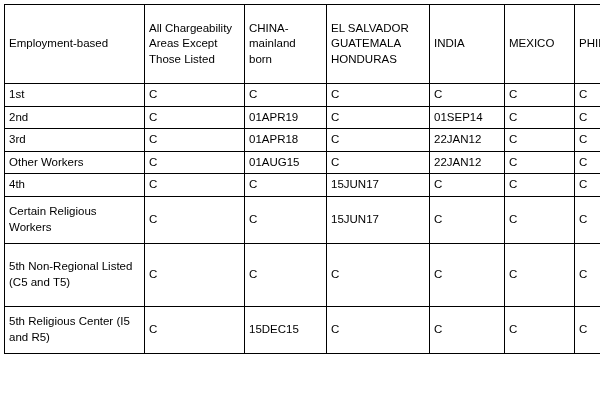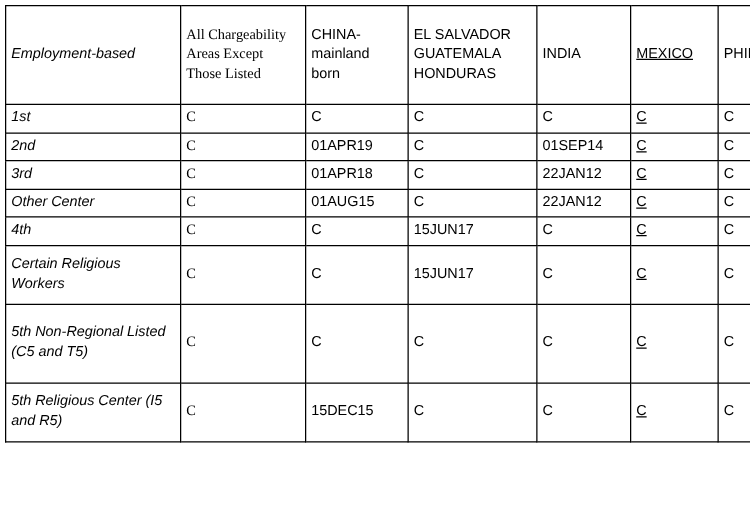--- a/index.html
+++ b/index.html
@@ -27,26 +27,26 @@
     font-size: 11.5px;
     line-height: 1.35;
     font-weight: normal;
     text-align: left;
     vertical-align: middle;
     padding: 3px 5px 3px 4px;
     word-wrap: break-word;
     overflow-wrap: break-word;
   }
   
-  .col-cat   { width: 130px; font-style: italic; }
-  .col-all   { width: 90px; font-family: Liberation Serif, serif; }
+  .col-cat   { width: 130px; }
+  .col-all   { width: 90px; }
   .col-china { width: 72px; }
   .col-elsal { width: 93px; }
   .col-india { width: 65px; margin-left: 12px; }
-  .col-mex   { width: 60px; text-decoration: underline; }
+  .col-mex   { width: 60px; }
   .col-phil  { width: 82px; }
 
   thead td {
     vertical-align: top;
     padding-top: 6px;
     height: 72px;
   }
   thead td.col-cat,
   thead td.col-india,
   thead td.col-mex,
@@ -97,21 +97,21 @@
     <tr>
       <td class="col-cat">3rd</td>
       <td class="col-all">C</td>
       <td class="col-china">01APR18</td>
       <td class="col-elsal">C</td>
       <td class="col-india">22JAN12</td>
       <td class="col-mex">C</td>
       <td class="col-phil">C</td>
     </tr>
     <tr>
-      <td class="col-cat">Other Center</td>
+      <td class="col-cat">Other Workers</td>
       <td class="col-all">C</td>
       <td class="col-china">01AUG15</td>
       <td class="col-elsal">C</td>
       <td class="col-india">22JAN12</td>
       <td class="col-mex">C</td>
       <td class="col-phil">C</td>
     </tr>
     <tr>
       <td class="col-cat">4th</td>
       <td class="col-all">C</td>

